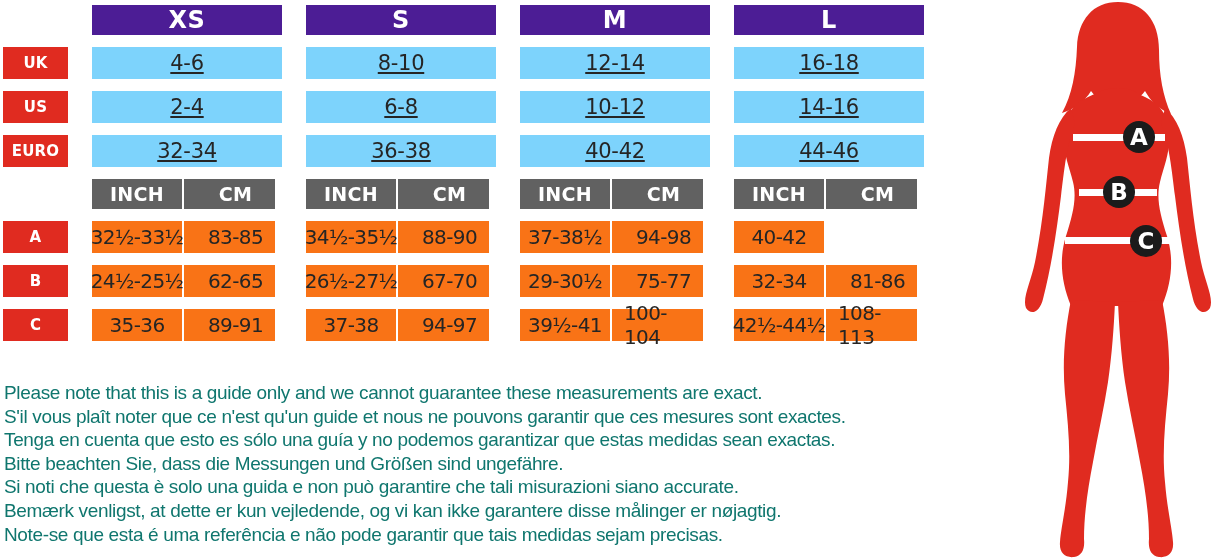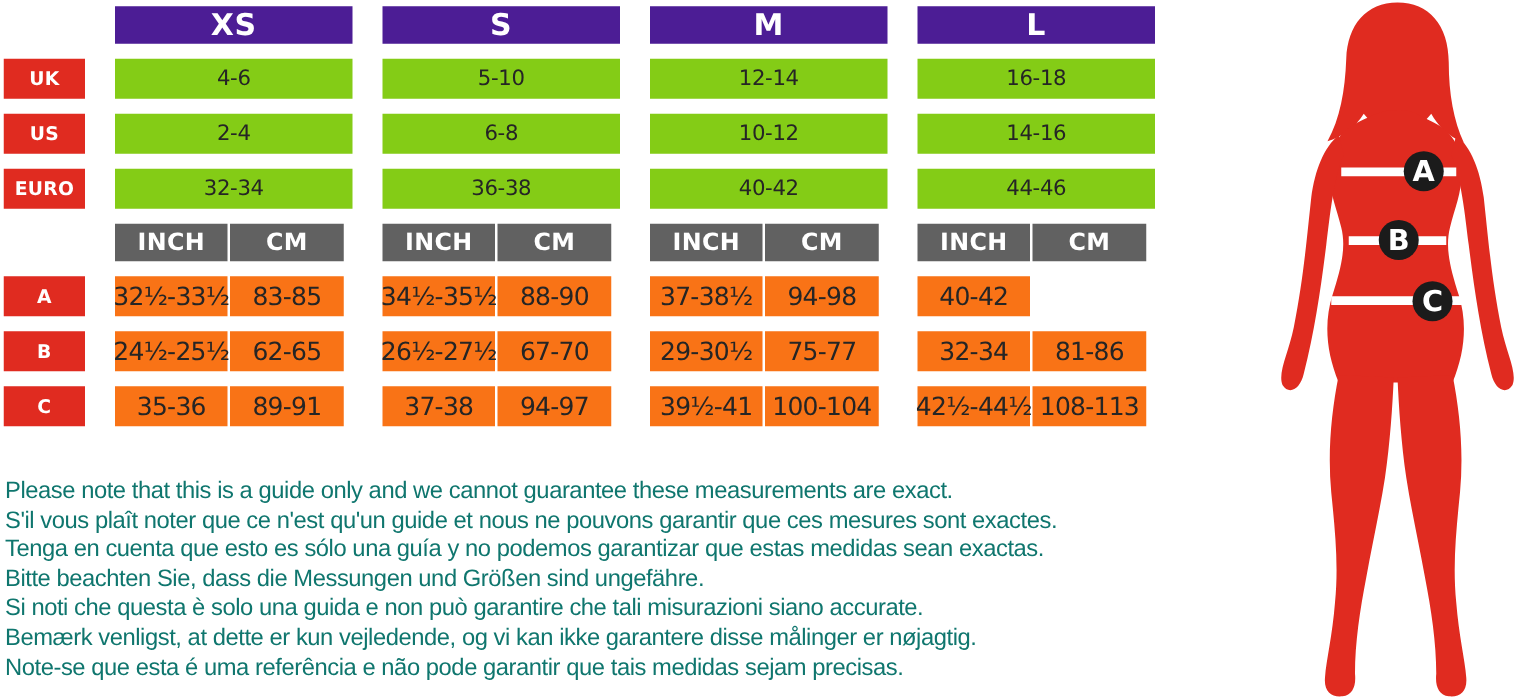--- a/index.html
+++ b/index.html
@@ -17,25 +17,25 @@
   }
   .cell { display:flex; align-items:center; justify-content:center; box-sizing:border-box; }
   .spacer { }
   .size-header {
     background:#4c1d95; color:#ffffff; font-weight:bold; font-size:24px; letter-spacing:.5px;
   }
   .row-label {
     background:#e02b20; color:#ffffff; font-weight:bold; font-size:15px; letter-spacing:.2px;
   }
   .grey-cell {
-    background:#84cc16; color:#252525; font-size:17px; letter-spacing:-0.3px;
+    background:#7dd3fc; color:#252525; font-size:21px; letter-spacing:-0.3px;text-decoration:underline;
   }
   .pair { display:flex; gap:2px; }
   .pair .half-inch { width:90px; }
-  .pair .half-cm { width:91px; }
+  .pair .half-cm { width:91px;padding-left:12px; }
   .unit-header {
     background:#616161; color:#ffffff; font-weight:bold; font-size:19px; letter-spacing:.3px;
   }
   .measure-cell {
     background:#f97316; color:#252525; font-size:20px; letter-spacing:-0.6px;
   }
   
   .disclaimer {
     position:absolute; left:4px; top:381px; width:960px;
     font-family:"Liberation Sans", sans-serif;
@@ -56,21 +56,21 @@
   <div class="chart-grid">
 
     <div class="spacer"></div>
     <div class="cell size-header">XS</div>
     <div class="cell size-header">S</div>
     <div class="cell size-header">M</div>
     <div class="cell size-header">L</div>
 
     <div class="cell row-label">UK</div>
     <div class="cell grey-cell">4-6</div>
-    <div class="cell grey-cell">5-10</div>
+    <div class="cell grey-cell">8-10</div>
     <div class="cell grey-cell">12-14</div>
     <div class="cell grey-cell">16-18</div>
 
     <div class="cell row-label">US</div>
     <div class="cell grey-cell">2-4</div>
     <div class="cell grey-cell">6-8</div>
     <div class="cell grey-cell">10-12</div>
     <div class="cell grey-cell">14-16</div>
 
     <div class="cell row-label">EURO</div>

